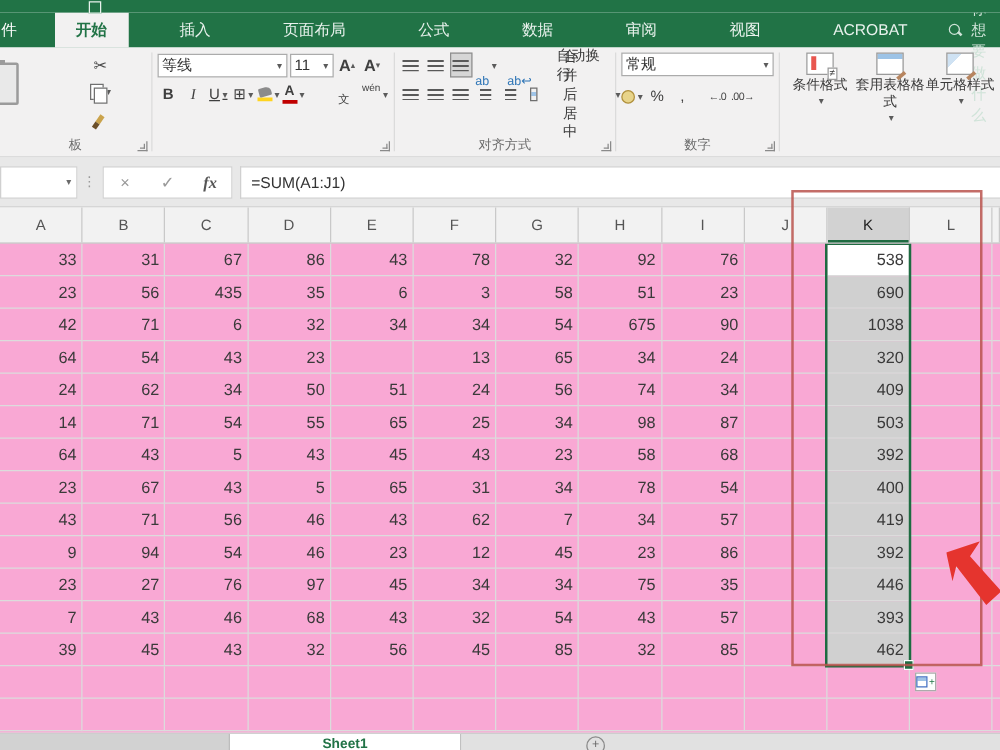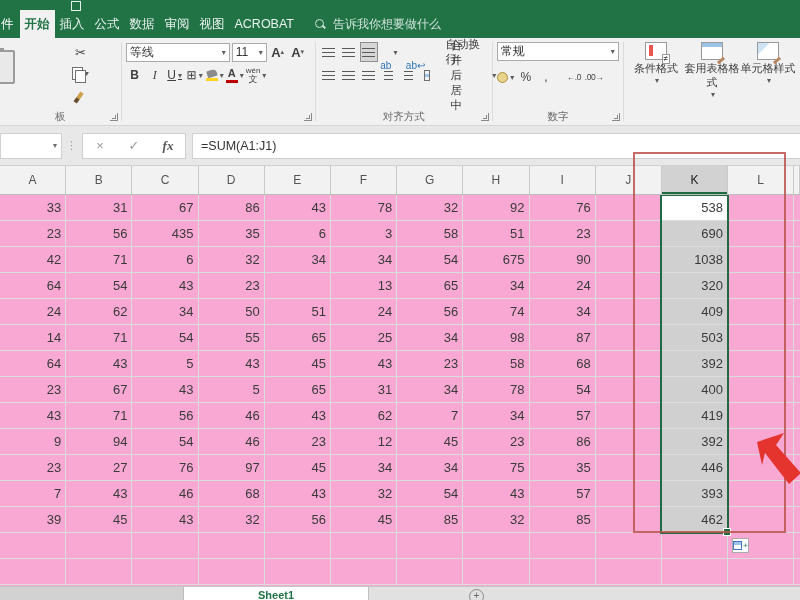--- a/index.html
+++ b/index.html
@@ -7,21 +7,21 @@
   .app{position:relative;width:800px;height:600px;background:#fff;}
 
   
   .titlebar{height:10px;background:#217346;position:relative;}
   .qat-ico{position:absolute;left:71px;top:1px;width:8px;height:8px;border:1px solid #e8f2ec;background:#217346;}
 
   
   .tabrow{height:28px;background:#217346;display:flex;align-items:stretch;color:#e9f2ed;font-size:12.5px;}
   .file-partial{padding:0 6px 0 1px;line-height:28px;color:#fff;}
   .rtabs{display:flex;}
-  .rtab{padding:0 5px;line-height:28px;cursor:default;white-space:nowrap;}
+  .rtab{padding:0 17px;line-height:28px;cursor:default;white-space:nowrap;margin-left:24px;}
   .rtab.active{background:#f2f1f1;color:#217346;font-weight:bold;}
   .tellme{display:flex;align-items:center;margin-left:16px;color:#cfe3d8;font-size:12px;gap:7px;}
   .srch{width:11px;height:11px;position:relative;flex:none;}
   .srch i{position:absolute;left:0;top:0;width:7px;height:7px;border:1.5px solid #cfe3d8;border-radius:50%;}
   .srch b{position:absolute;left:7px;top:7px;width:4px;height:1.5px;background:#cfe3d8;transform:rotate(45deg);}
 
   
   .ribbon{height:88px;background:#f2f1f1;display:flex;border-bottom:1px solid #d5d5d5;box-sizing:border-box;}
   .rgroup{position:relative;display:flex;flex-direction:column;padding:4px 4px 0 4px;box-sizing:border-box;}
   .gcontent{flex:1;}
@@ -51,21 +51,21 @@
   .fontsize{width:35px;justify-content:space-between;}
   .bigA{font-weight:bold;font-size:13px;}
   .supmark{font-size:7px;vertical-align:top;color:#5b5b5b;}
   .bold{font-weight:bold;}
   .ital{font-style:italic;font-family:"Liberation Serif",serif;}
   .undl{text-decoration:underline;}
   .colorbarY{display:inline-block;width:12px;height:3px;background:#ffd41f;margin-top:1px;}
   .colorbarR{display:inline-block;width:12px;height:3px;background:#c00000;margin-top:1px;}
   .stack{display:inline-flex;flex-direction:column;align-items:center;line-height:1;}
   .bucket{width:10px;height:7px;background:#8b8b8b;border-radius:1px 4px 1px 1px;transform:rotate(-15deg);}
-  .wen{font-size:8px;color:#3f3f3f;line-height:1;}
+  .wen{font-size:8px;color:#3f3f3f;line-height:1;margin-left:44px;}
   .wen2{font-size:9px;color:#3f3f3f;line-height:1;}
 
   
   .g-align{width:176px;}
   .lines{display:inline-block;width:13px;height:9px;background:repeating-linear-gradient(to bottom,#595959 0 1.5px,transparent 1.5px 4px);}
   .mini.sel{background:#d6d6d6;border:1px solid #8f8f8f;box-sizing:border-box;}
   .labbtn{display:inline-flex;align-items:center;gap:20px;font-size:11.5px;color:#3b3b3b;height:20px;}
   .wrapico{font-size:10px;color:#2e75b6;margin-top:26px;}
   .mergeico{display:inline-block;width:13px;height:9px;border:1px solid #6f6f6f;background:linear-gradient(to bottom,transparent 3px,#9fc4e8 3px,#9fc4e8 6px,transparent 6px);}
 
@@ -130,20 +130,21 @@
 
   <div class="titlebar">
     <span class="qat-ico"></span>
   </div>
 
   <div class="tabrow">
     <span class="file-partial">件</span>
     <nav class="rtabs">
         <div class="rtab active">开始</div>
         <div class="rtab">插入</div>
+        <div class="rtab">页面布局</div>
         <div class="rtab">公式</div>
         <div class="rtab">数据</div>
         <div class="rtab">审阅</div>
         <div class="rtab">视图</div>
         <div class="rtab">ACROBAT</div>
       </nav>
     <div class="tellme">
       <span class="srch">
           <i></i>
           <b></b>

